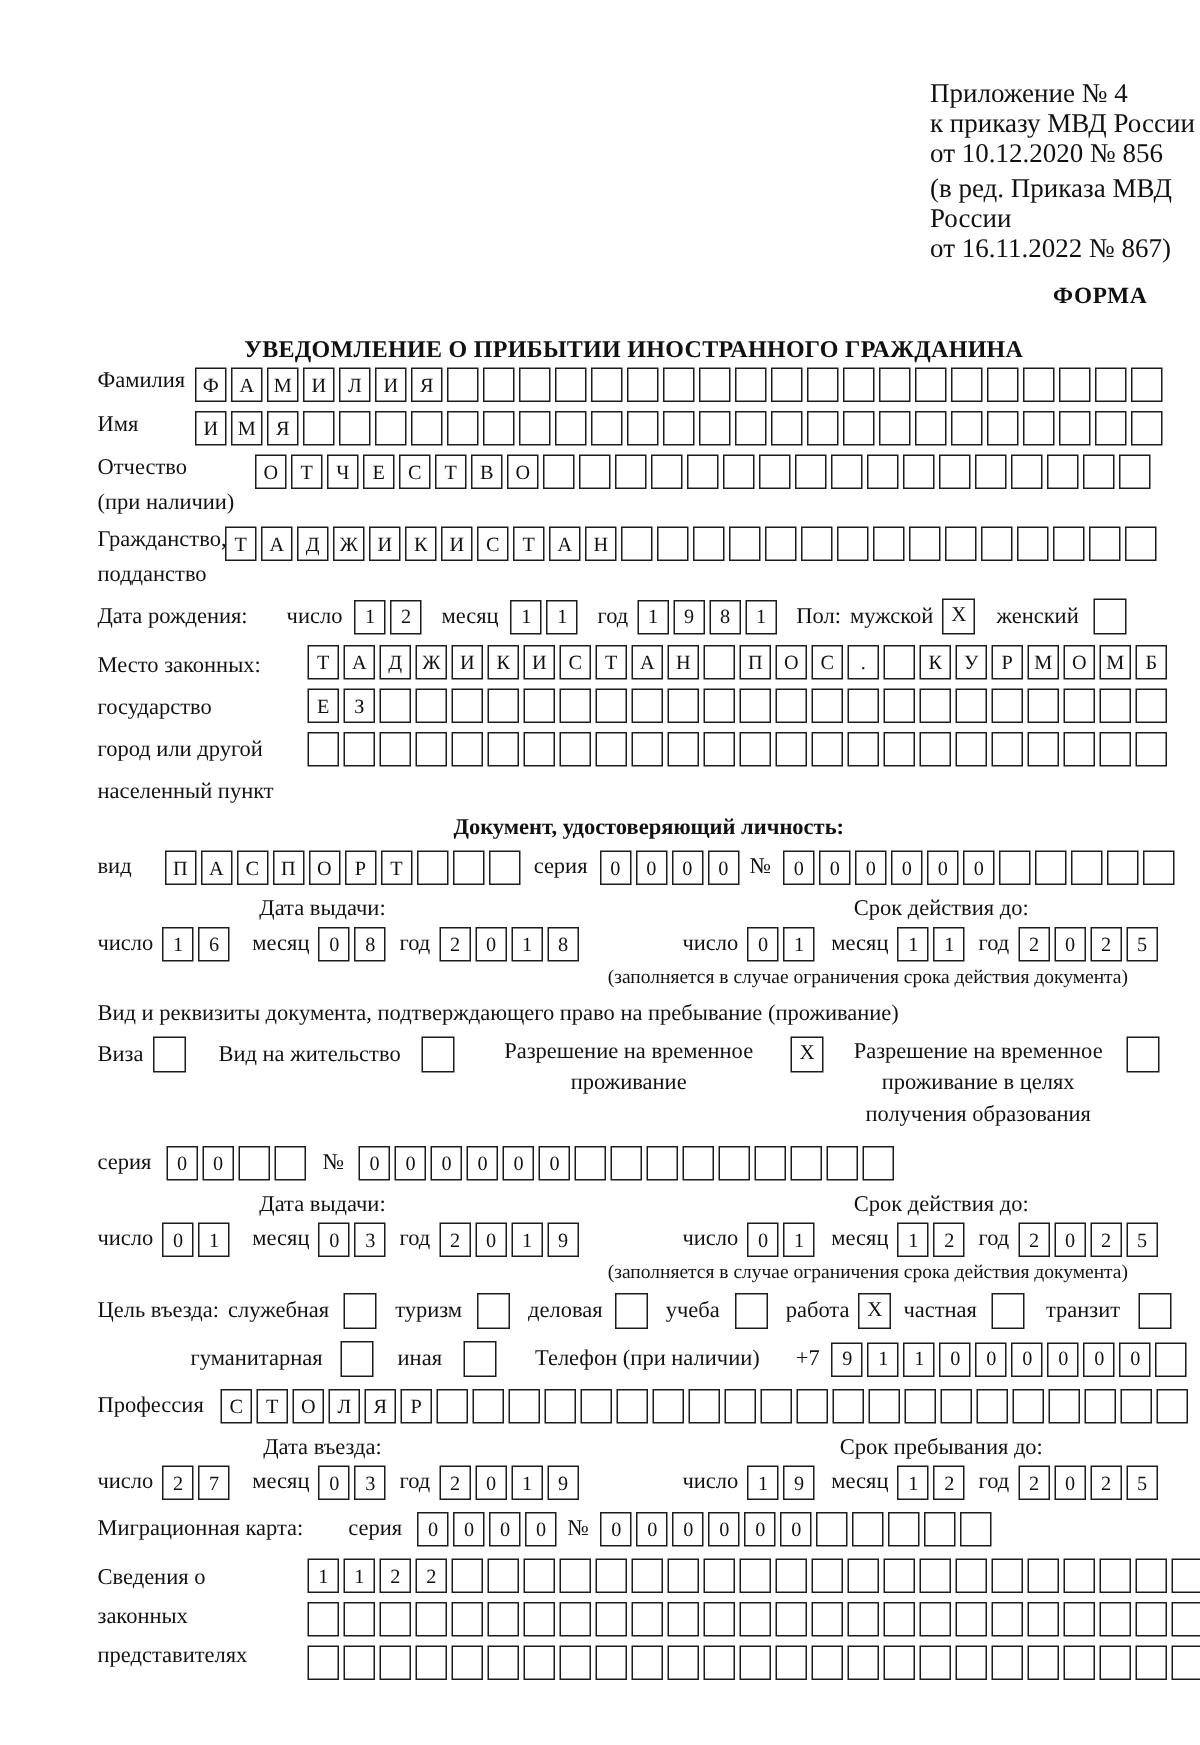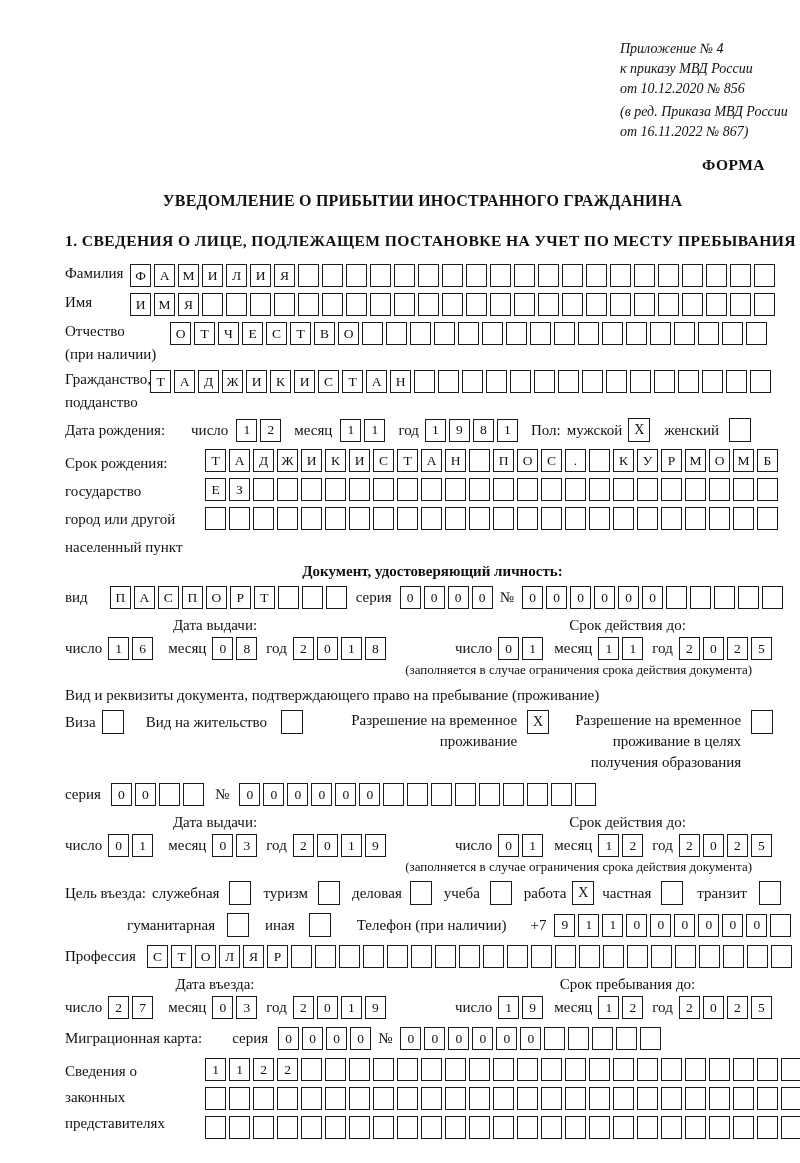--- a/index.html
+++ b/index.html
@@ -1,39 +1,39 @@
 <!DOCTYPE html>
 <html><head>
 <meta charset="utf-8">
 <style>
   html,body{margin:0;padding:0;background:#fff;}
   .page{position:relative;width:800px;height:1163px;background:#fff;overflow:hidden;
         font-family:"Liberation Serif","DejaVu Serif",serif;color:#111;}
-  .hdr{margin:39px 0 0 620px;font-size:14px;line-height:20px;font-style:italic;}
+  .hdr{margin:52px 0 0 620px;font-size:18px;line-height:20px;}
   .forma{margin:14px 35px 0 0;text-align:right;font-weight:bold;font-size:15.5px;letter-spacing:.5px;}
   .title{margin-top:16px;text-align:center;font-weight:bold;font-size:16px;line-height:22px;padding-left:45px;letter-spacing:.2px;}
   .uline{display:inline-block;width:58px;border-bottom:2px solid #333;margin-left:10px;}
   .sec1{margin:20px 0 14px 65px;font-weight:bold;font-size:15.6px;letter-spacing:.4px;}
   .content{padding-left:65px;font-size:15px;}
   .frow{display:flex;align-items:flex-start;margin-bottom:6px;}
   .lbl{flex-shrink:0;line-height:19px;}
   .cells{display:flex;flex-wrap:nowrap;}
   .cell{box-sizing:border-box;flex-shrink:0;width:21px;height:23px;border:1.9px solid #1c1c1c;
         margin-right:3px;display:inline-flex;align-items:center;justify-content:center;
         font-size:13.5px;background:#fff;}
   .box{box-sizing:border-box;flex-shrink:0;width:22px;height:24px;border:1.9px solid #1c1c1c;
        display:inline-flex;align-items:center;justify-content:center;font-size:14px;background:#fff;}
   .ir{display:flex;align-items:center;}
   .dochdr{text-align:center;font-weight:bold;font-size:15px;margin:2px 0 6px 0;}
   .dates{display:flex;margin-bottom:2px;}
   .dg{display:flex;flex-direction:column;}
   .dgh{text-align:center;margin-bottom:3px;}
   .note{text-align:right;font-size:13px;padding-right:48px;margin:1px 0 6px 0;}
   .visa-row{display:flex;align-items:flex-start;margin:4px 0 10px 0;}
-  .vlbl{text-align:right;line-height:21px;}
+  .vlbl{text-align:center;line-height:21px;}
   .m6{margin-right:6px;}.m8{margin-right:8px;}.m10{margin-right:10px;}
 </style>
 </head>
 <body>
 
 <div class="page">
 
   <div class="hdr">
     <div>Приложение № 4</div>
     <div>к приказу МВД России</div>
@@ -41,21 +41,20 @@
     <div style="margin-top:3px;">(в ред. Приказа МВД России</div>
     <div>от 16.11.2022 № 867)</div>
   </div>
 
   <div class="forma">ФОРМА</div>
 
   <div class="title">
     <div>УВЕДОМЛЕНИЕ О ПРИБЫТИИ ИНОСТРАННОГО ГРАЖДАНИНА</div>
   </div>
 
-  <div class="sec1">1. СВЕДЕНИЯ О ЛИЦЕ, ПОДЛЕЖАЩЕМ ПОСТАНОВКЕ НА УЧЕТ ПО МЕСТУ ПРЕБЫВАНИЯ</div>
 
   <div class="content">
 
     <div class="frow">
       <div class="lbl" style="width:65px;">Фамилия</div>
       <div class="cells">
           <span class="cell">Ф</span>
           <span class="cell">А</span>
           <span class="cell">М</span>
           <span class="cell">И</span>
@@ -208,21 +207,21 @@
         </span>
       <span style="margin-left:10px;margin-right:6px;">Пол:</span>
       <span class="m6">мужской</span>
       <span class="box">X</span>
       <span style="margin-left:14px;margin-right:10px;">женский</span>
       <span class="box"></span>
     </div>
 
     <div class="frow" style="margin-bottom:2px;">
       <div class="lbl" style="width:140px;line-height:28px;">
-        <div>Срок рождения:</div>
+        <div>Место законных:</div>
         <div>государство</div>
         <div>город или другой</div>
         <div>населенный пункт</div>
       </div>
       <div>
         <div class="cells" style="margin-bottom:6px;">
             <span class="cell">Т</span>
             <span class="cell">А</span>
             <span class="cell">Д</span>
             <span class="cell">Ж</span>

